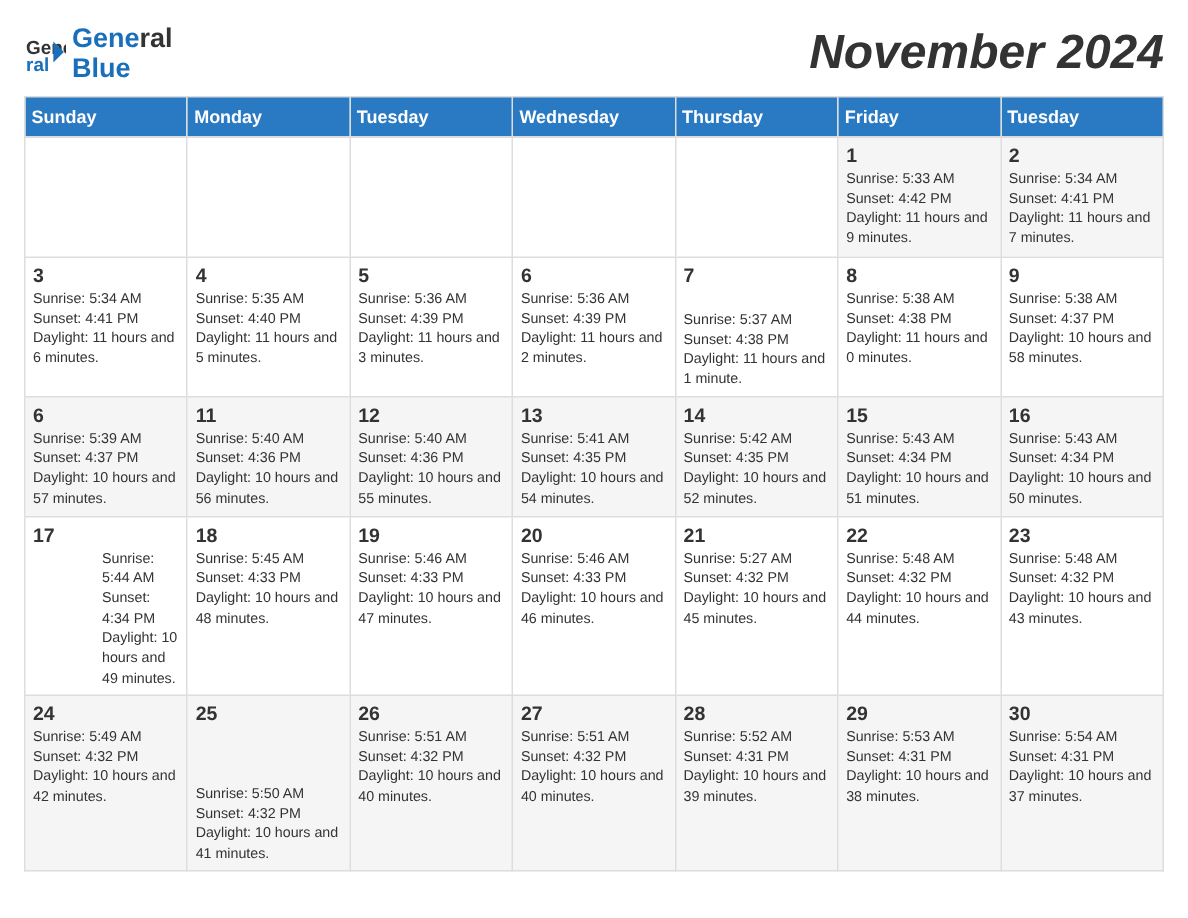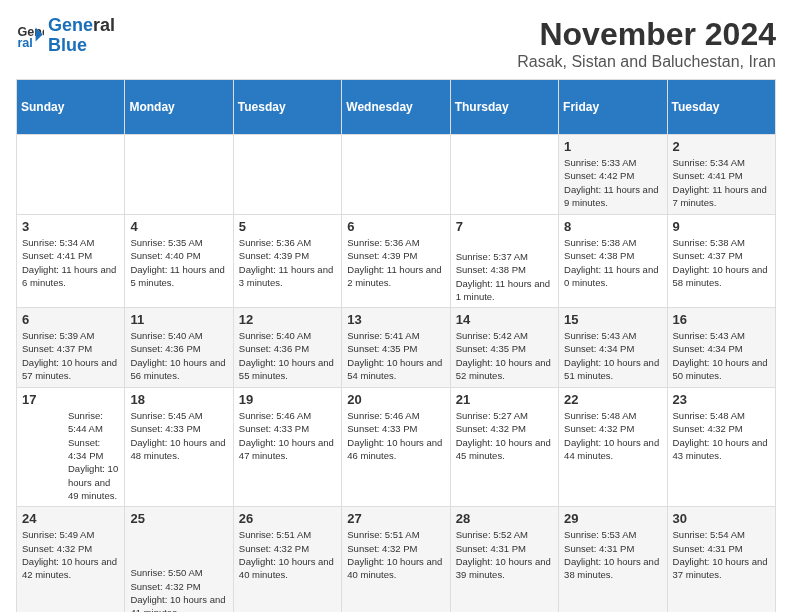--- a/index.html
+++ b/index.html
@@ -29,41 +29,42 @@
     }
     .logo-text span {
       color: #1a6fba;
     }
     .logo-icon {
       width: 28px;
       height: 28px;
     }
     .title-section {
       text-align: right;
+      font-style: italic;
     }
     .calendar-title {
       font-size: 32px;
       font-weight: bold;
       color: #333;
     }
     .calendar-subtitle {
       font-size: 16px;
       color: #555;
     }
     table {
       width: 100%;
       border-collapse: collapse;
       table-layout: fixed;
     }
     thead th {
       background-color: #2979c3;
       color: #fff;
       font-size: 12px;
       font-weight: bold;
-      padding: 20px 4px;
+      padding: 6px 4px;
       text-align: left;
       border: 1px solid #ddd;
     }
     tbody td {
       vertical-align: top;
       border: 1px solid #ddd;
       padding: 4px 5px;
       font-size: 10px;
       color: #333;
       height: 80px;
@@ -104,21 +105,20 @@
       <div class="logo-text">
         <span>Gene</span>ral
       </div>
       <div class="logo-text">
         <span>Blue</span>
       </div>
     </div>
   </div>
   <div class="title-section">
     <div class="calendar-title">November 2024</div>
-    <div class="calendar-subtitle">Rasak, Sistan and Baluchestan, Iran</div>
   </div>
 </div>
 
 <table>
   <thead>
     <tr>
     <th>Sunday</th>
         <th>Monday</th>
         <th>Tuesday</th>
         <th>Wednesday</th>

